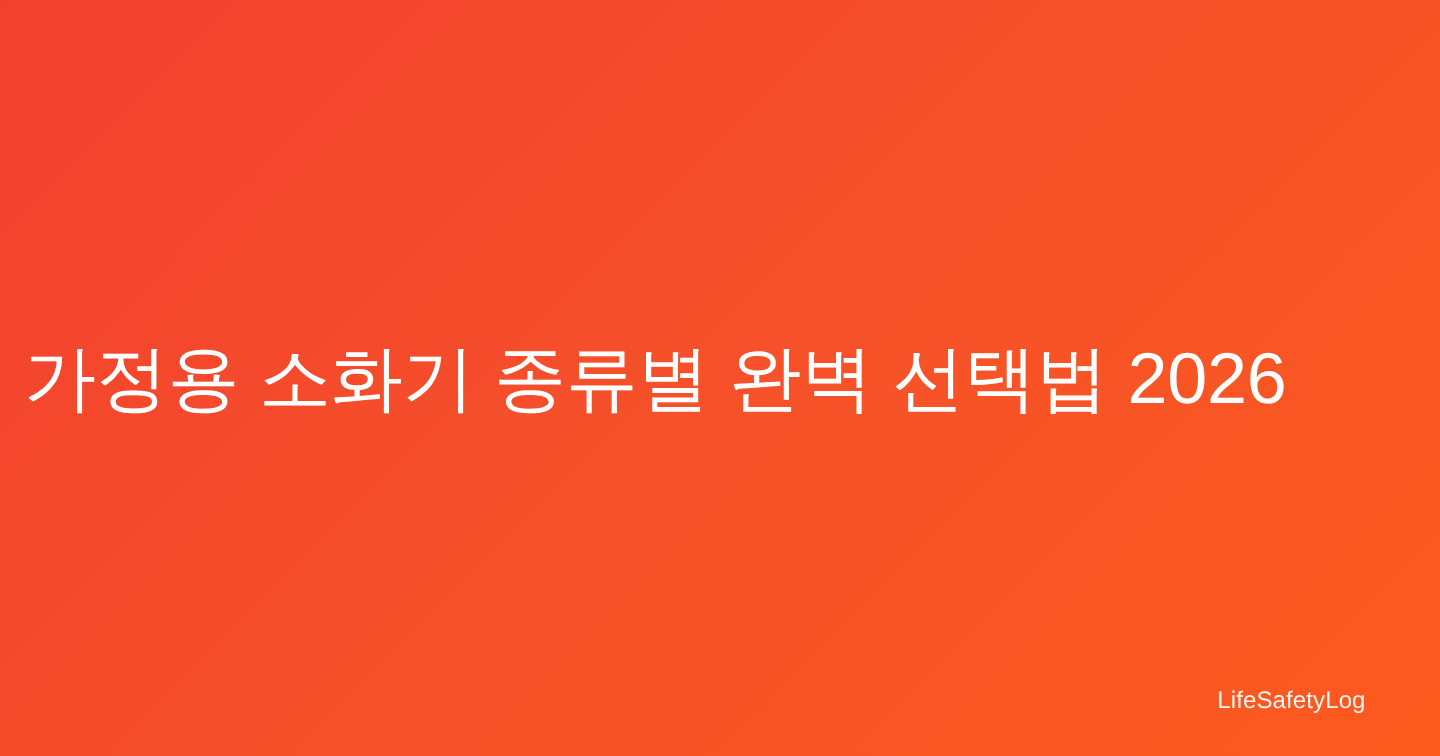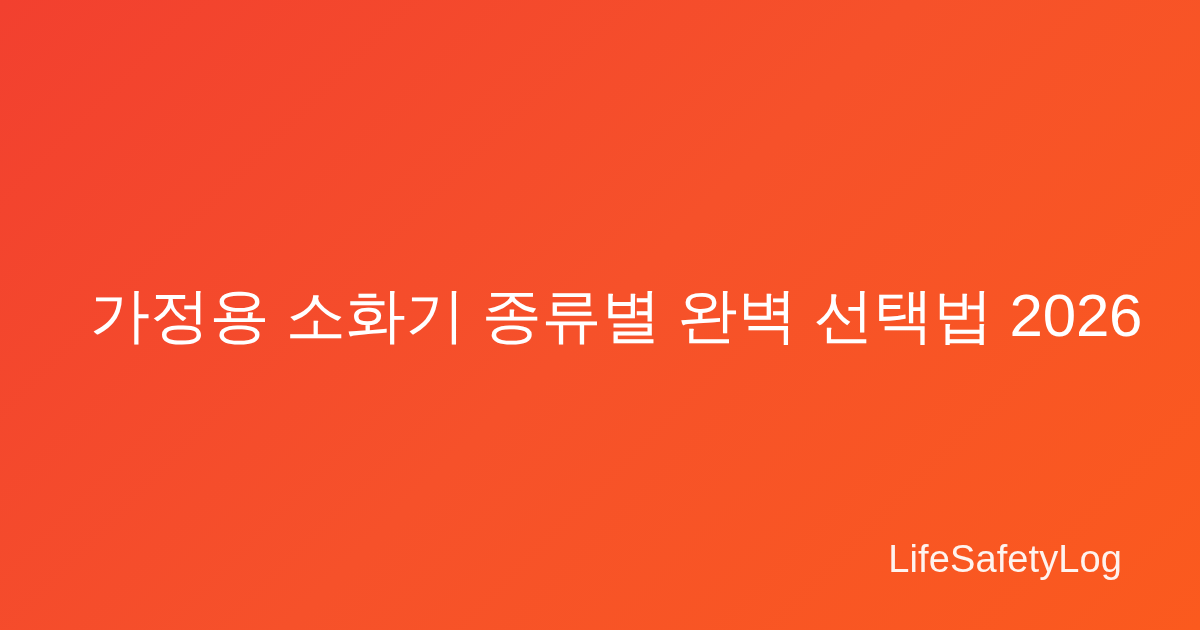--- a/index.html
+++ b/index.html
@@ -16,21 +16,20 @@
   }
 
   
   .og-card {
     position: relative;
     box-sizing: border-box;
     width: 1200px;
     height: 630px;
     display: flex;
     align-items: center;
-    justify-content: center;
     background: linear-gradient(135deg, #f2402f 0%, #f6512a 50%, #fb5a1e 100%);
     overflow: hidden;
   }
 
   
   .headline-wrap {
     width: 1060px;
     padding: 0 20px;
     box-sizing: border-box;
     text-align: center;
@@ -45,25 +44,25 @@
     line-height: 1.25;
     letter-spacing: -0.2px;
     white-space: nowrap;
   }
 
   
   .brand-watermark {
     position: absolute;
     right: 62px;
     bottom: 36px;
-    margin: 16px;
+    margin: 0;
     color: #ffffff;
     opacity: 0.93;
     font-family: "Liberation Sans", "DejaVu Sans", sans-serif;
-    font-size: 38px;
+    font-size: 20px;
     font-weight: 400;
     line-height: 1;
     letter-spacing: 0.1px;
     white-space: nowrap;
   }
 </style>
 </head>
 <body>
 
 <div class="og-card">

